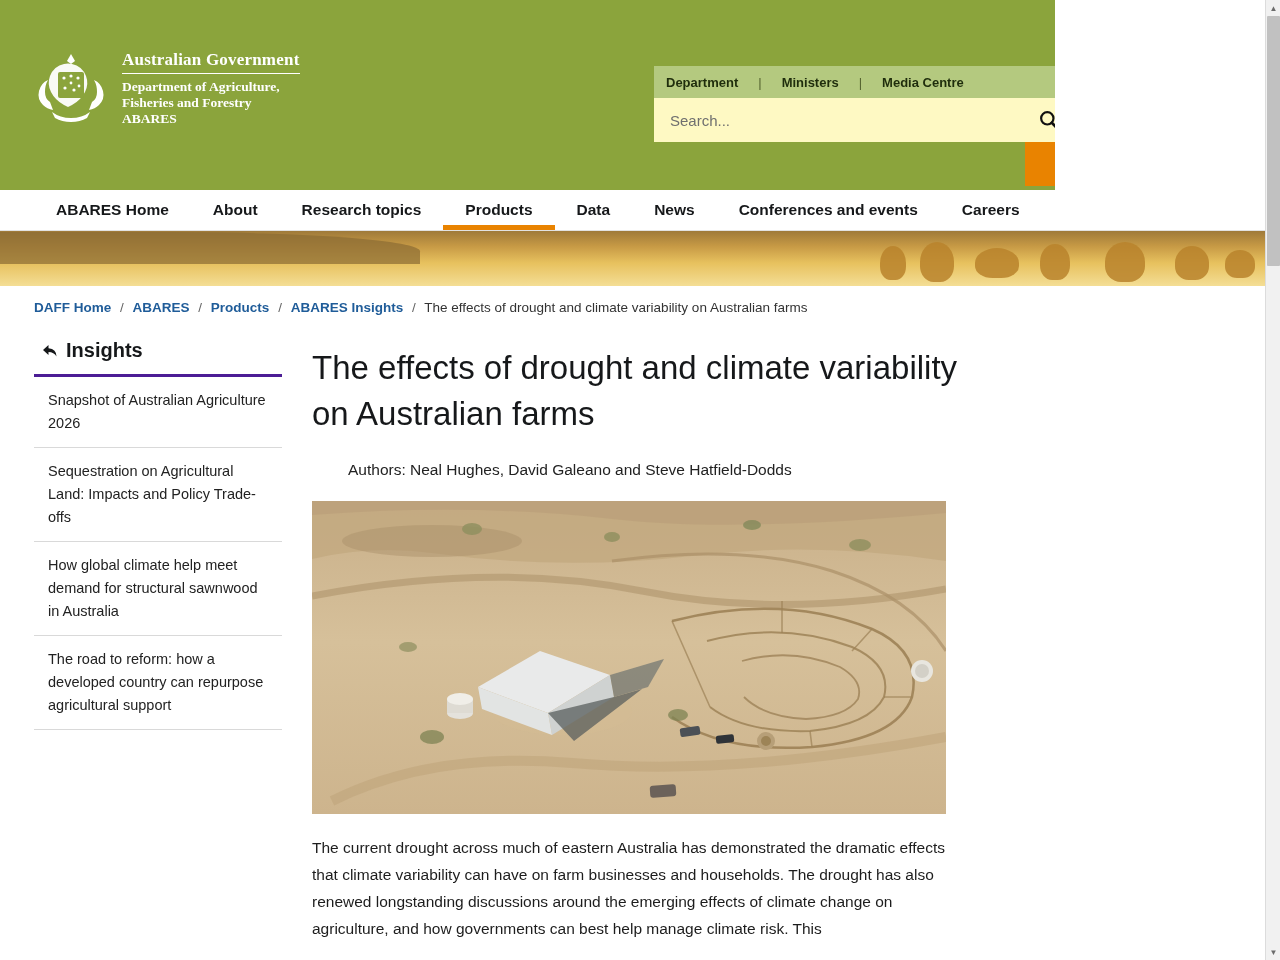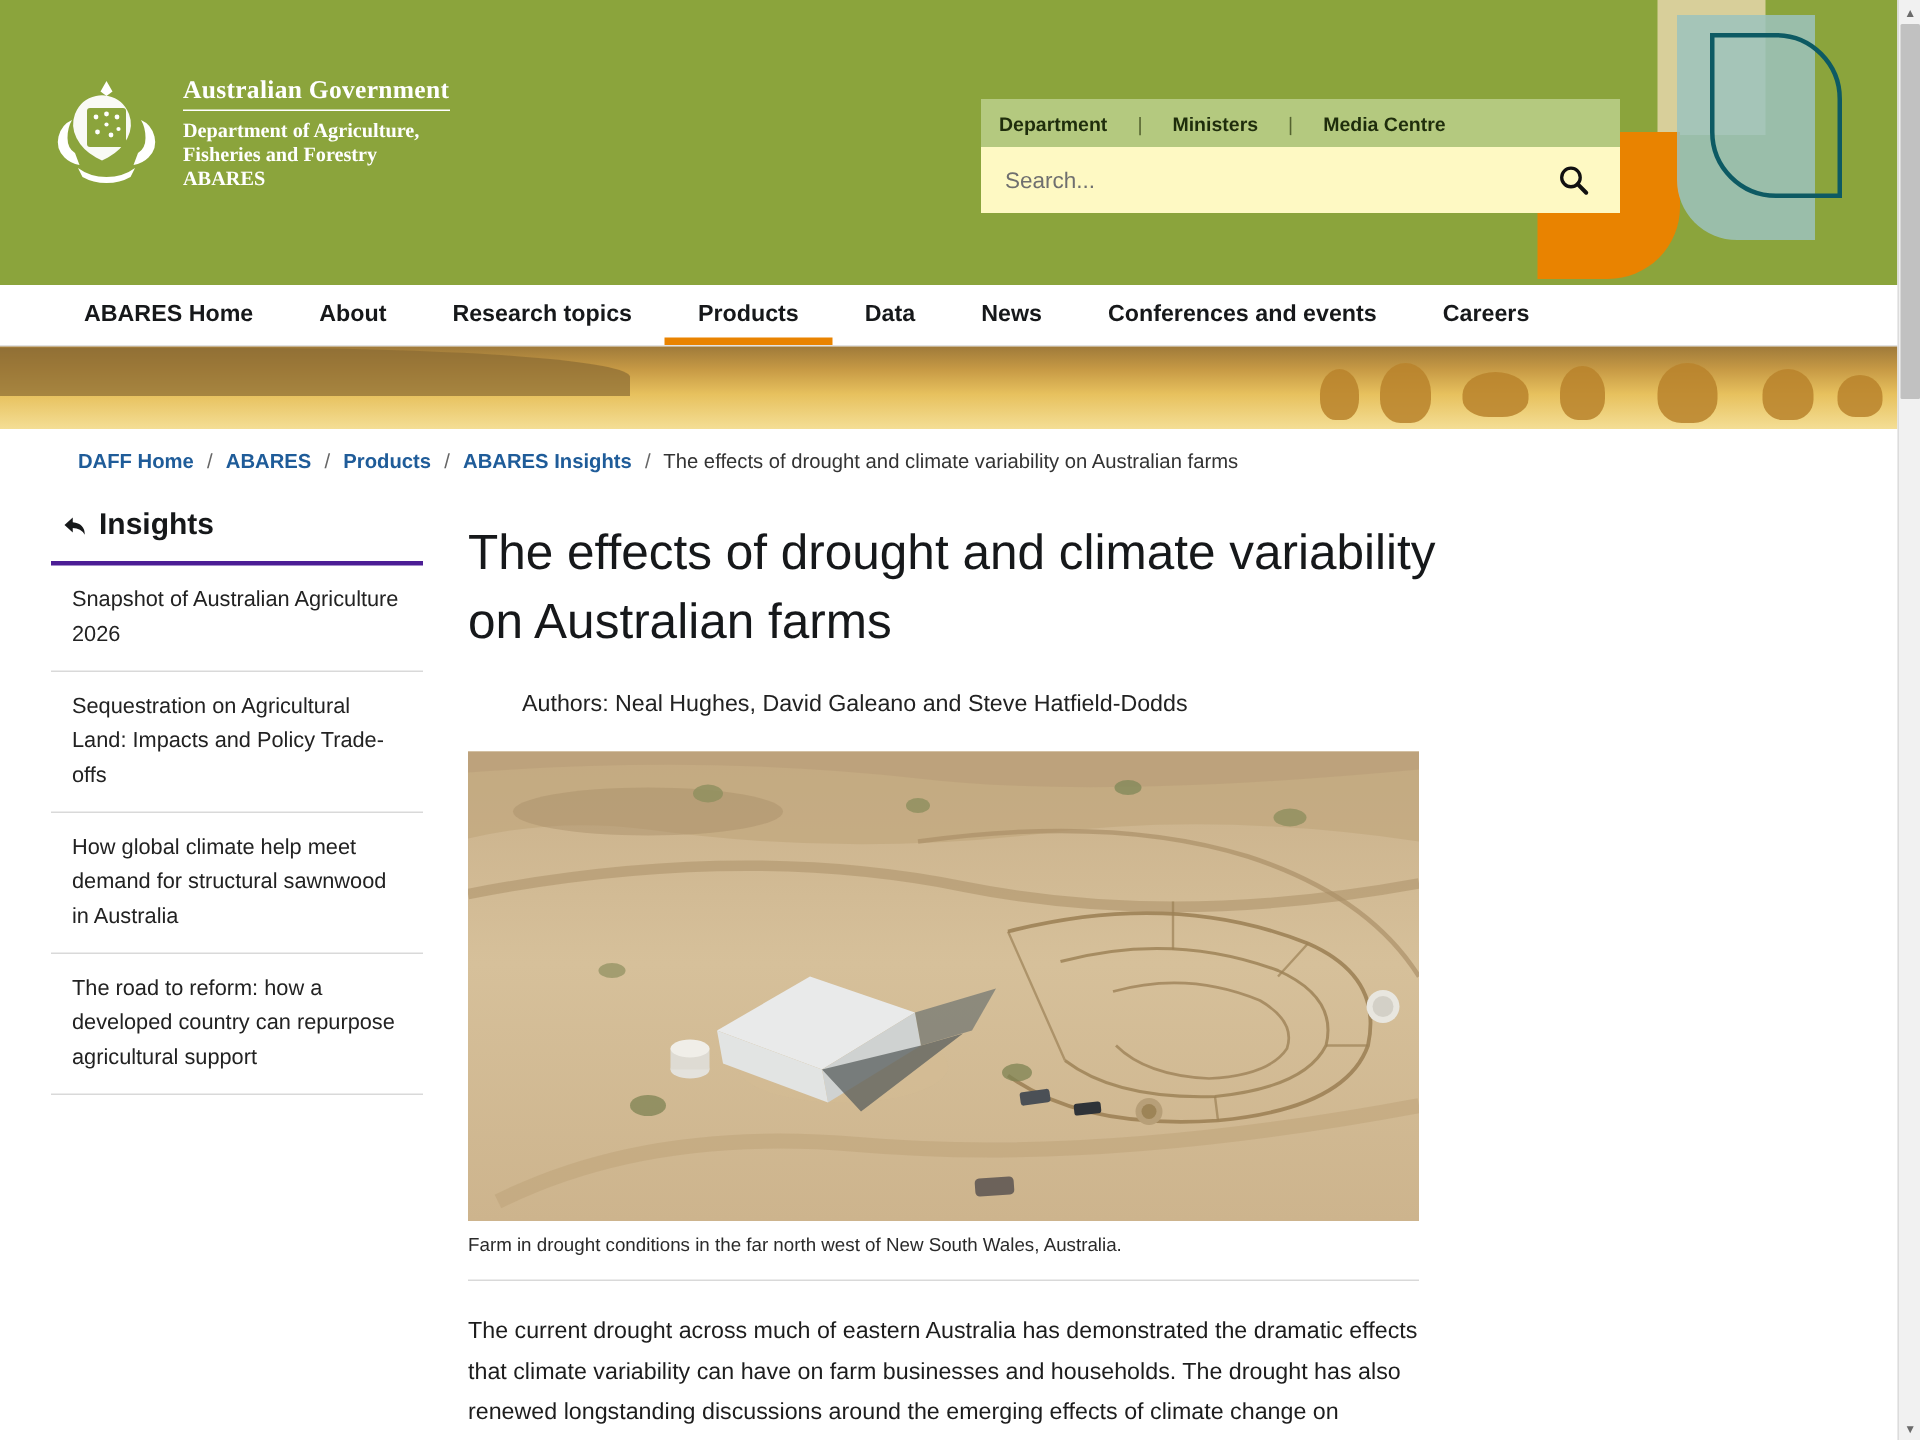--- a/index.html
+++ b/index.html
@@ -31,21 +31,21 @@
   .scroll-thumb {
     position: absolute; top: 16px; left: 1px;
     width: 13px; height: 250px;
     background: #c1c1c1; border-radius: 1px;
   }
   .scroll-arrow.bottom { position: absolute; bottom: 0; left: 0; }
 
   
   .site-header {
     position: relative;
-    width: 1265px; height: 190px;
+    width: 1055px; height: 190px;
     background: #8ba43c;
     overflow: hidden;
   }
   .deco { position: absolute; }
   .deco-tan {
     top: 0; left: 1105px; width: 72px; height: 90px;
     background: #d8cf9a;
   }
   .deco-orange {
     top: 88px; left: 1025px; width: 95px; height: 98px;
@@ -144,21 +144,21 @@
     background: #b8832c; border-radius: 50% 50% 40% 40%;
     opacity: .85;
   }
   .banner .ridge {
     position: absolute; left: 0; bottom: 22px; width: 420px; height: 32px;
     background: #8a6b33; border-radius: 0 60% 0 0; opacity: .7;
   }
 
   
   .breadcrumb {
-    padding: 14px 0 10px 52px;
+    padding: 14px 0 10px 34px;
     font-size: 13.5px; color: #333;
   }
   .breadcrumb a { color: #1f5c99; text-decoration: none; font-weight: bold; }
   .breadcrumb .sep { color: #666; margin: 0 5px; font-weight: normal; }
   .breadcrumb .current { color: #333; }
 
   
   .content-wrap { display: flex; padding-left: 34px; }
   .sidebar { width: 248px; padding-top: 8px; }
   .sidebar-head {
@@ -362,21 +362,20 @@
           <ellipse cx="96" cy="146" rx="9" ry="5" fill="#8d8f5e" opacity="0.7"></ellipse>
           <ellipse cx="120" cy="236" rx="12" ry="7" fill="#7d8353" opacity="0.75"></ellipse>
           <ellipse cx="366" cy="214" rx="10" ry="6" fill="#7d8353" opacity="0.75"></ellipse>
 
           <rect x="368" y="226" width="20" height="9" rx="2" fill="#4b5056" transform="rotate(-8 378 230)"></rect>
           <rect x="404" y="234" width="18" height="8" rx="2" fill="#2f3338" transform="rotate(-6 413 238)"></rect>
           <rect x="338" y="284" width="26" height="12" rx="3" fill="#6c625a" transform="rotate(-4 351 290)"></rect>
           <circle cx="454" cy="240" r="9" fill="#b79f78"></circle>
           <circle cx="454" cy="240" r="5" fill="#9d8457"></circle>
         </svg>
-        <div class="caption">Farm in drought conditions in the far north west of New South Wales, Australia.</div>
       </div>
 
       <p class="body-text">The current drought across much of eastern Australia has demonstrated the dramatic effects that climate variability can have on farm businesses and households. The drought has also renewed longstanding discussions around the emerging effects of climate change on agriculture, and how governments can best help manage climate risk. This</p>
     </div>
   </div>
 
   <div class="scrollbar">
     <div class="scroll-arrow">▲</div>
     <div class="scroll-thumb"></div>
     <div class="scroll-arrow bottom">▼</div>

